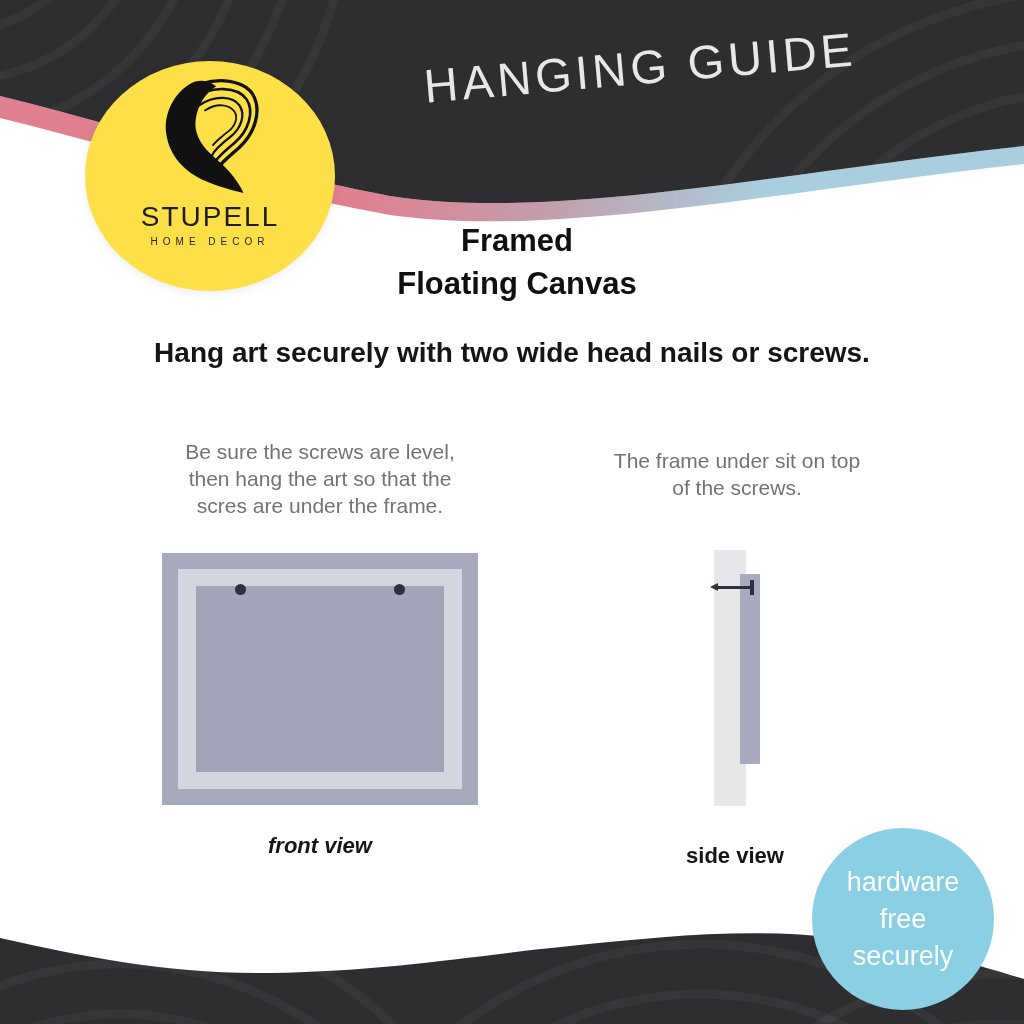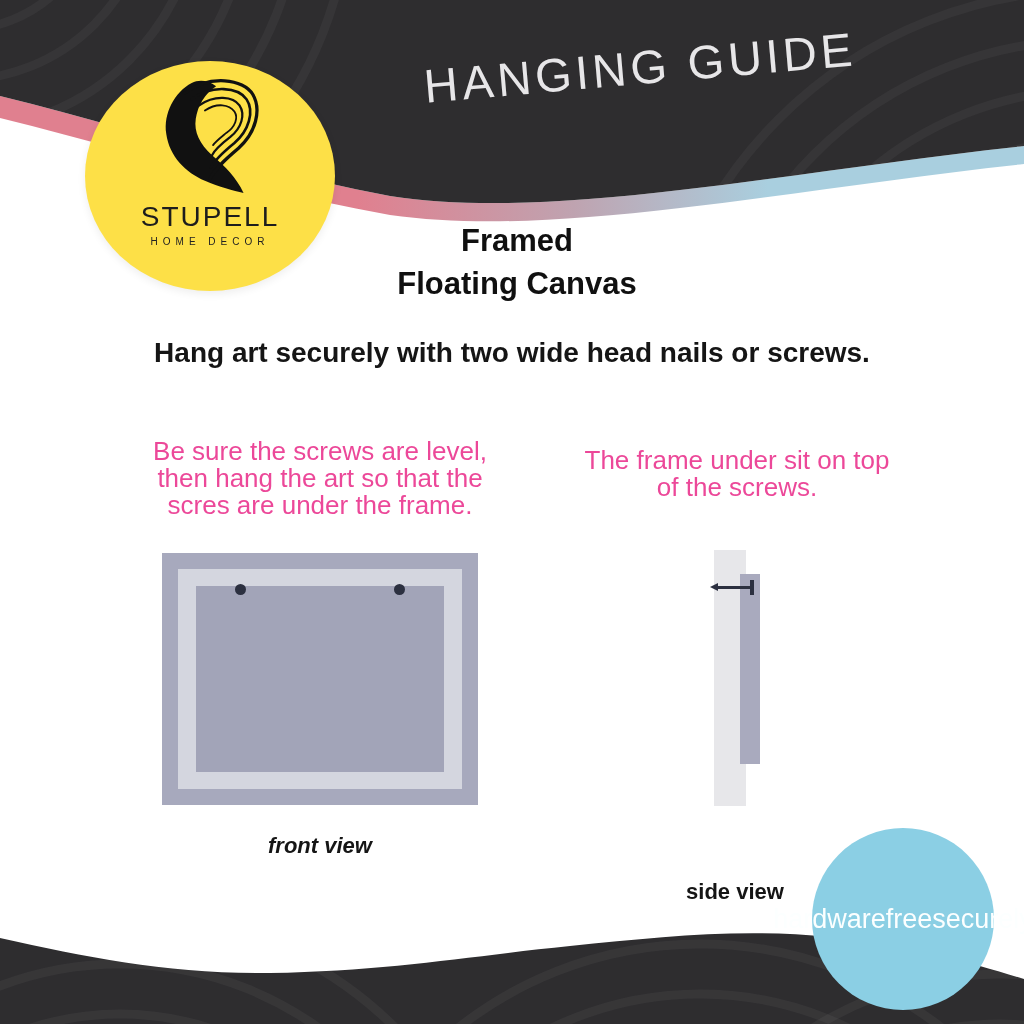--- a/index.html
+++ b/index.html
@@ -19,48 +19,48 @@
   #logo-circle svg{margin-top:16px;}
   .brand-name{font-size:28px;font-weight:500;letter-spacing:2px;color:#1d1d1d;margin-top:-2px;}
   .brand-sub{font-size:10px;font-weight:400;letter-spacing:5px;color:#222;margin-top:3px;}
 
   
   #product-title{left:0;top:219px;width:1034px;text-align:center;
     font-size:31px;line-height:43px;font-weight:bold;color:#101010;}
   #intro-line{left:0;top:337px;width:1024px;text-align:center;
     font-size:28px;font-weight:bold;color:#151515;white-space:nowrap;}
 
-  .instruction{font-size:26px;line-height:27px;font-weight:500;text-align:center;color:#ec4899;}
+  .instruction{font-size:21px;line-height:27px;font-weight:500;text-align:center;color:#737373;}
   #front-instruction{left:130px;top:438px;width:380px;}
   #side-instruction{left:550px;top:447px;width:374px;}
 
   
   #front-frame{left:162px;top:553px;width:316px;height:252px;background:var(--frame_outer,#a7a9bd);}
   #front-frame .band{position:absolute;left:16px;top:16px;right:16px;bottom:16px;background:var(--frame_band,#d4d6df);}
   #front-frame .canvas{position:absolute;left:34px;top:33px;right:34px;bottom:33px;background:var(--frame_inner,#a2a4b8);}
   .nail-dot{position:absolute;width:11px;height:11px;border-radius:50%;background:var(--nail,#2c3040);}
 
   .caption{font-size:22px;font-weight:bold;text-align:center;color:#151515;}
   #front-caption{left:162px;top:833px;width:316px;font-style:italic;}
-  #side-caption{left:660px;top:843px;width:150px;margin-top:36px;}
+  #side-caption{left:660px;top:843px;width:150px;}
 
   
   #side-diagram{left:700px;top:548px;width:90px;height:262px;}
   #side-wall{position:absolute;left:14px;top:2px;width:32px;height:256px;background:var(--side_light,#e7e7ea);}
   #side-canvas{position:absolute;left:40px;top:26px;width:20px;height:190px;background:var(--side_dark,#a9aabe);}
   #side-nail{position:absolute;left:0;top:0;width:100%;height:100%;z-index:2;}
   #side-nail .shaft{position:absolute;left:17px;top:38px;width:34px;height:3px;background:var(--nail,#2c3040);}
   #side-nail .head{position:absolute;left:50px;top:32px;width:4px;height:15px;background:var(--nail,#2c3040);}
   #side-nail .tip{position:absolute;left:10px;top:35px;width:0;height:0;
       border-top:4.5px solid transparent;border-bottom:4.5px solid transparent;
       border-right:8px solid var(--nail,#2c3040);}
 
   
   #badge{left:812px;top:828px;width:182px;height:182px;border-radius:50%;
-    background:var(--badge_blue,#8bcfe4);z-index:4;display:flex;flex-direction:row;
+    background:var(--badge_blue,#8bcfe4);z-index:4;display:flex;flex-direction:column;
     align-items:center;justify-content:center;text-align:center;
     color:#fcffff;font-size:27px;line-height:37px;font-weight:500;}
 
   
   #bottom-wave{left:0;top:904px;width:1024px;height:120px;z-index:1;}
 </style>
 </head>
 <body>
 
 <div id="page">

